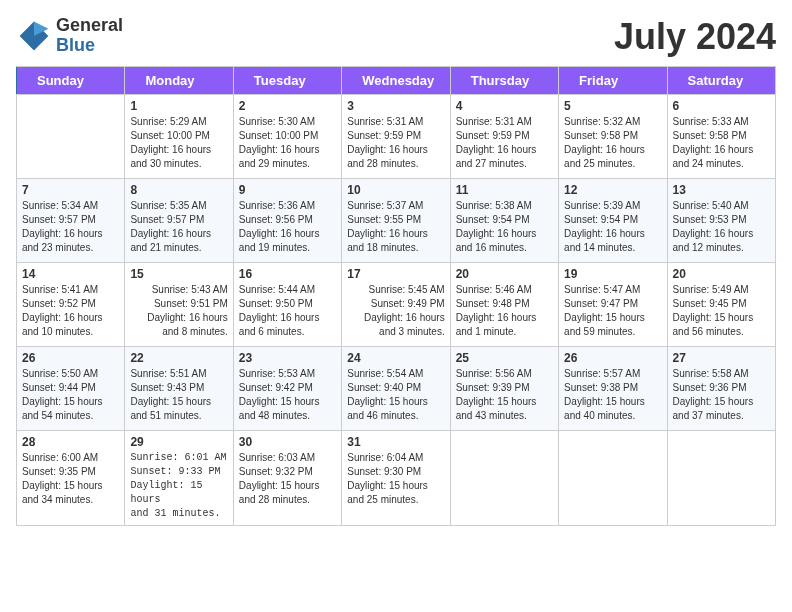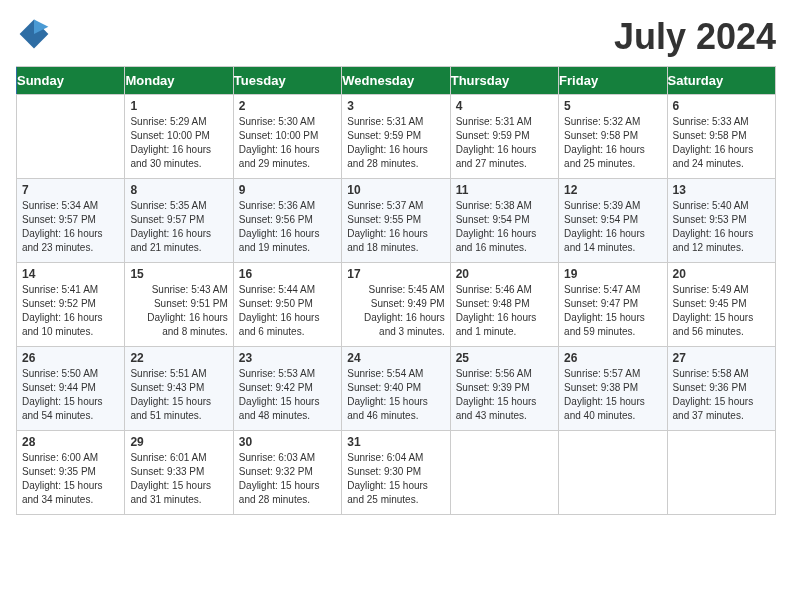--- a/index.html
+++ b/index.html
@@ -51,25 +51,25 @@
     .location {
       font-size: 15px;
       color: #555;
     }
     table {
       width: 100%;
       border-collapse: collapse;
       table-layout: fixed;
     }
     th {
-      background: #15803d;
+      background: #8b5cf6;
       color: #fff;
       font-size: 13px;
       font-weight: bold;
-      padding: 6px 0;
+      padding: 6px 20px;
       text-align: left;
       border: 1px solid #ccc;
     }
     td {
       vertical-align: top;
       border: 1px solid #ccc;
       padding: 4px 5px;
       font-size: 10.5px;
       color: #333;
       height: 84px;
@@ -98,20 +98,24 @@
   </style>
 </head>
 <body>
 
 <div class="header">
   <div class="logo">
     <svg class="logo-icon" viewBox="0 0 40 40">
       <polygon points="20,4 36,20 20,36 4,20" fill="#2e6da4"></polygon>
       <polygon points="20,4 36,12 20,20" fill="#4a9ad4"></polygon>
     </svg>
+    <div class="logo-text">
+      <span class="logo-general">General</span>
+      <span class="logo-blue">Blue</span>
+    </div>
   </div>
   <div class="title-block">
     <div class="month-title">July 2024</div>
   </div>
 </div>
 
 <table>
   <thead>
     <tr>
     <th>Sunday</th>
@@ -325,21 +329,21 @@
       <tr>
         <td>
           <span class="day-num">28</span>
           <div class="day-info" style="white-space: pre-line;">Sunrise: 6:00 AM
 Sunset: 9:35 PM
 Daylight: 15 hours
 and 34 minutes.</div>
         </td>
         <td>
           <span class="day-num">29</span>
-          <div class="day-info" style="white-space: pre-line;">Sunrise: 6:01 AM
+          <div class="day-info" style="white-space: pre-line; font-family: Liberation Mono, monospace;">Sunrise: 6:01 AM
 Sunset: 9:33 PM
 Daylight: 15 hours
 and 31 minutes.</div>
         </td>
         <td>
           <span class="day-num">30</span>
           <div class="day-info" style="white-space: pre-line;">Sunrise: 6:03 AM
 Sunset: 9:32 PM
 Daylight: 15 hours
 and 28 minutes.</div>

